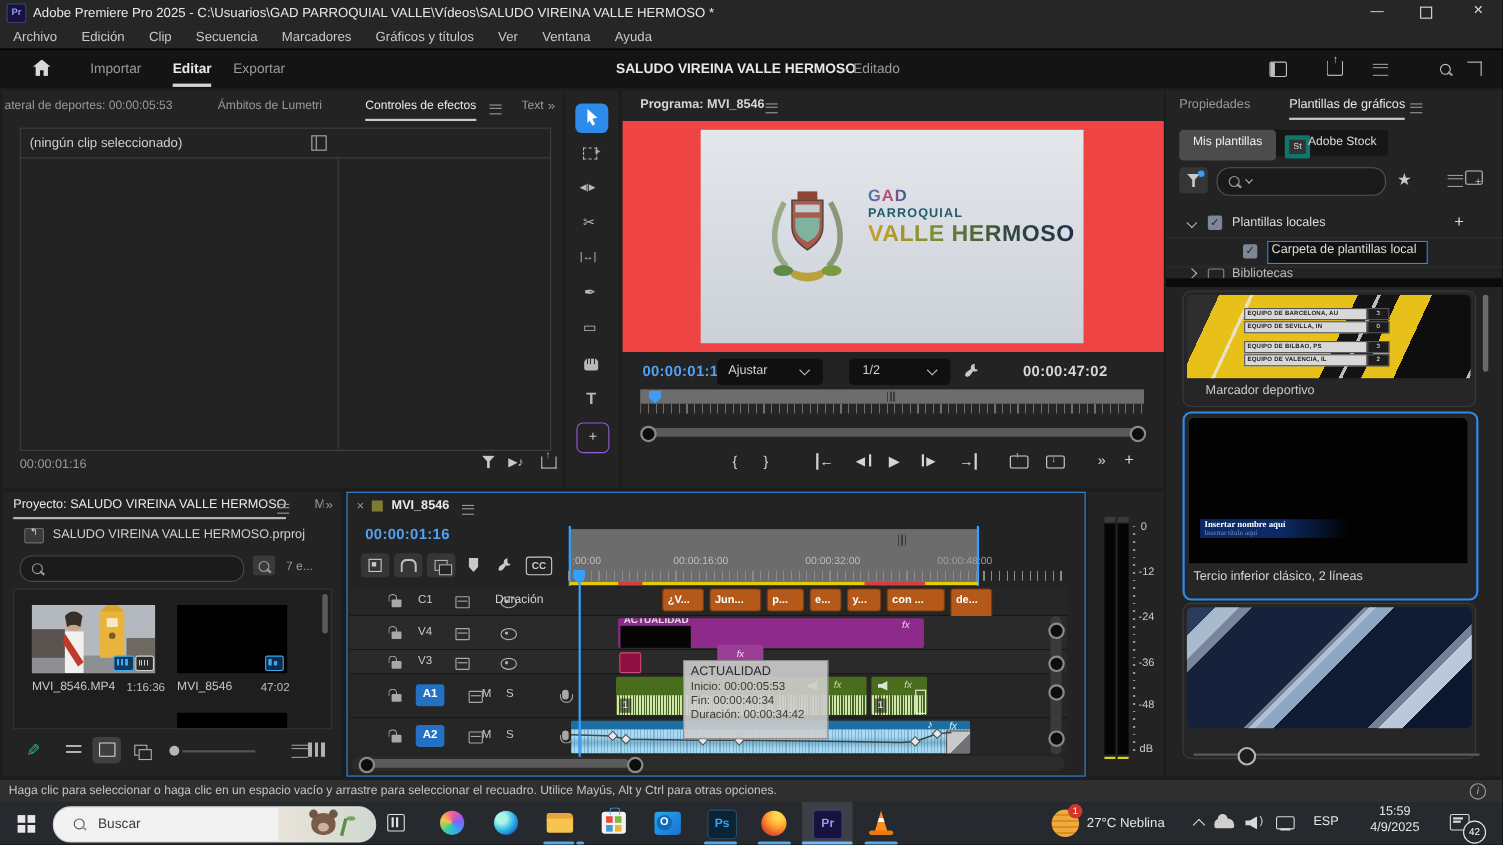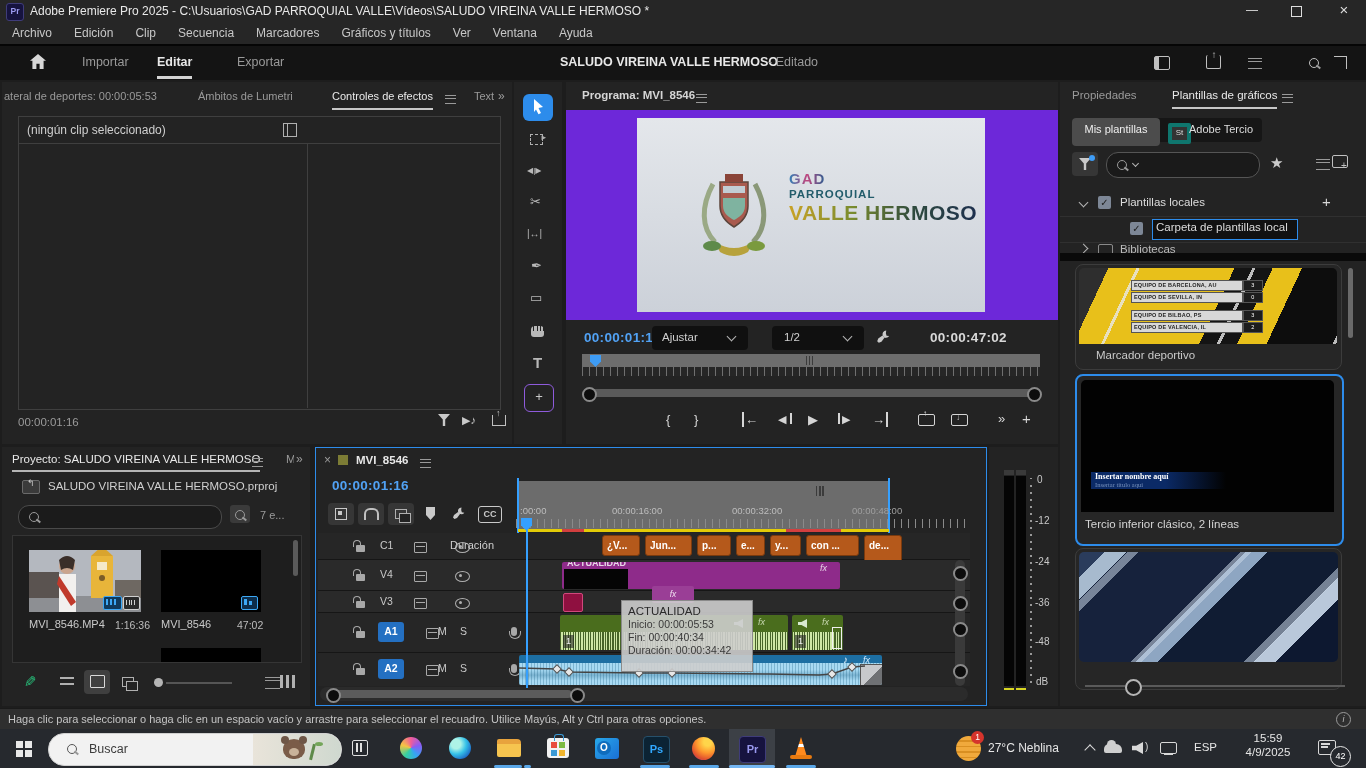--- a/index.html
+++ b/index.html
@@ -65,21 +65,21 @@
     <span>Ver</span>
     <span>Ventana</span>
     <span>Ayuda</span>
   </div>
   <div class="abs" style="left:0;top:44px;width:1366px;height:2px;background:#050505;"></div>
 
   <div class="abs" style="left:0;top:46px;width:1366px;height:34px;background:#141414;">
     <span class="abs" style="left:30px;top:8px;width:16px;height:15px;background:#d8d8d8;clip-path:polygon(50% 0,100% 45%,85% 45%,85% 100%,60% 100%,60% 65%,40% 65%,40% 100%,15% 100%,15% 45%,0 45%);"></span>
     <span class="abs dim" style="left:82px;top:9px;font-size:12.5px;">Importar</span>
     <span class="abs white" style="left:157px;top:9px;font-size:12.5px;font-weight:bold;border-bottom:3px solid #d4d4d4;padding-bottom:7px;">Editar</span>
-    <span class="abs dim" style="left:212px;top:9px;font-size:12.5px;margin-left:25px;">Exportar</span>
+    <span class="abs dim" style="left:212px;top:9px;font-size:12.5px;">Exportar</span>
     <span class="abs white" style="left:560px;top:9px;font-size:12.5px;font-weight:bold;">SALUDO VIREINA VALLE HERMOSO</span>
     <span class="abs dim" style="left:768px;top:9px;font-size:12.5px;">- Editado</span>
     <span class="abs" style="left:1154px;top:10px;width:14px;height:12px;border:1.5px solid #c0c0c0;border-radius:2px;">
       <span class="abs" style="left:0;top:0;width:4px;height:100%;background:#c0c0c0;"></span>
       </span>
     <span class="abs" style="left:1206px;top:9px;width:13px;height:13px;border:1.5px solid #c0c0c0;border-top:none;border-radius:2px;">
       <span class="abs" style="left:4.5px;top:-6px;color:#c0c0c0;font-size:10px;">↑</span>
       </span>
     <span class="abs hamb" style="left:1248px;top:12px;width:14px;height:9px;"></span>
     <span class="abs mag" style="left:1292px;top:11px;border-color:#c0c0c0;"></span>
@@ -124,21 +124,21 @@
     <span class="abs" style="left:17px;top:176px;color:#b8b8b8;font-size:13px;">✒</span>
     <span class="abs" style="left:16px;top:208px;color:#b8b8b8;font-size:13px;">▭</span>
     <span class="abs" style="left:17px;top:244px;width:13px;height:11px;border-radius:4px 4px 3px 3px;background:repeating-linear-gradient(90deg,#b8b8b8 0 2.3px,#232323 2.3px 3.3px) top/100% 5px no-repeat,#b8b8b8;"></span>
     <span class="abs" style="left:19px;top:272px;color:#b8b8b8;font-size:15px;font-weight:bold;">T</span>
     <div class="abs" style="left:10px;top:302px;width:28px;height:26px;border:1.5px solid #8f5bdc;border-radius:6px;color:#c9c9c9;text-align:center;line-height:24px;font-size:13px;">+</div>
   </div>
 
   <div class="abs" style="left:566px;top:82px;width:492px;height:362px;background:#232323;">
     <span class="abs white" style="left:16px;top:7px;font-size:11.5px;font-weight:bold;color:#d5d5d5;">Programa: MVI_8546</span>
     <span class="abs hamb" style="left:130px;top:10px;"></span>
-    <div class="abs" style="left:0;top:28px;width:492px;height:210px;background:#6d28d9;">
+    <div class="abs" style="left:0;top:28px;width:492px;height:210px;background:#ef4444;">
       <div class="abs" style="left:71px;top:8px;width:348px;height:194px;background:linear-gradient(180deg,#e4e7eb,#ccd1d9);overflow:hidden;">
         <svg class="abs" style="left:62px;top:50px;" width="70" height="92" viewBox="0 0 70 92">
           <path d="M14,16 C2,38 2,60 16,74" fill="none" stroke="#9aa985" stroke-width="5"></path>
           <path d="M56,16 C68,38 68,60 54,74" fill="none" stroke="#8a9878" stroke-width="5"></path>
           <path d="M21,14 h28 v24 c0,12 -9,18 -14,21 c-5,-3 -14,-9 -14,-21 Z" fill="#a95a4e" stroke="#5c463c" stroke-width="1.5"></path>
           <rect x="24" y="18" width="22" height="7" fill="#c2cdd4"></rect>
           <path d="M24,30 h22 v8 c0,8 -7,12 -11,14 c-4,-2 -11,-6 -11,-14 Z" fill="#7fb3a0"></path>
           <rect x="26" y="6" width="18" height="8" fill="#8a4438"></rect>
           <path d="M16,74 q19,12 38,0 l-5,10 q-14,8 -28,0 Z" fill="#b7a23c"></path>
           <ellipse cx="13" cy="78" rx="9" ry="5" fill="#5e8a4a"></ellipse>
@@ -197,21 +197,21 @@
   </div>
 
   <div class="abs" style="left:1060px;top:82px;width:306px;height:624px;background:#232323;">
     <span class="abs dim" style="left:12px;top:7px;font-size:11.5px;">Propiedades</span>
     <span class="abs white" style="left:112px;top:7px;font-size:11.5px;border-bottom:2px solid #c8c8c8;padding-bottom:6px;">Plantillas de gráficos</span>
     <span class="abs hamb" style="left:222px;top:10px;"></span>
 
     <div class="abs" style="left:12px;top:36px;width:190px;height:24px;background:#161616;border-radius:4px;">
       <div class="abs" style="left:0;top:0;width:88px;height:28px;background:#4c4c4c;border-radius:4px;color:#eee;font-size:11px;text-align:center;line-height:23px;">Mis plantillas</div>
       <span class="abs" style="left:96px;top:5px;width:15px;height:13px;background:#333;border:4px solid #0f766e;border-radius:2px;color:#ddd;font-size:8px;text-align:center;line-height:12px;">St</span>
-      <span class="abs" style="left:117px;top:5px;color:#ddd;font-size:11px;">Adobe Tercio</span>
+      <span class="abs" style="left:117px;top:5px;color:#ddd;font-size:11px;">Adobe Stock</span>
     </div>
 
     <div class="abs tbtn" style="left:12px;top:70px;width:26px;height:24px;">
       <span class="funnel"></span>
       <span class="abs" style="left:17px;top:3px;width:6px;height:6px;background:#3e9cf5;border-radius:50%;"></span>
     </div>
     <div class="abs" style="left:46px;top:70px;width:152px;height:24px;background:#1a1a1a;border:1px solid #555;border-radius:12px;">
       <span class="abs mag" style="left:10px;top:6px;"></span>
       <span class="abs chevd" style="left:26px;top:8px;width:4px;height:4px;"></span>
     </div>

